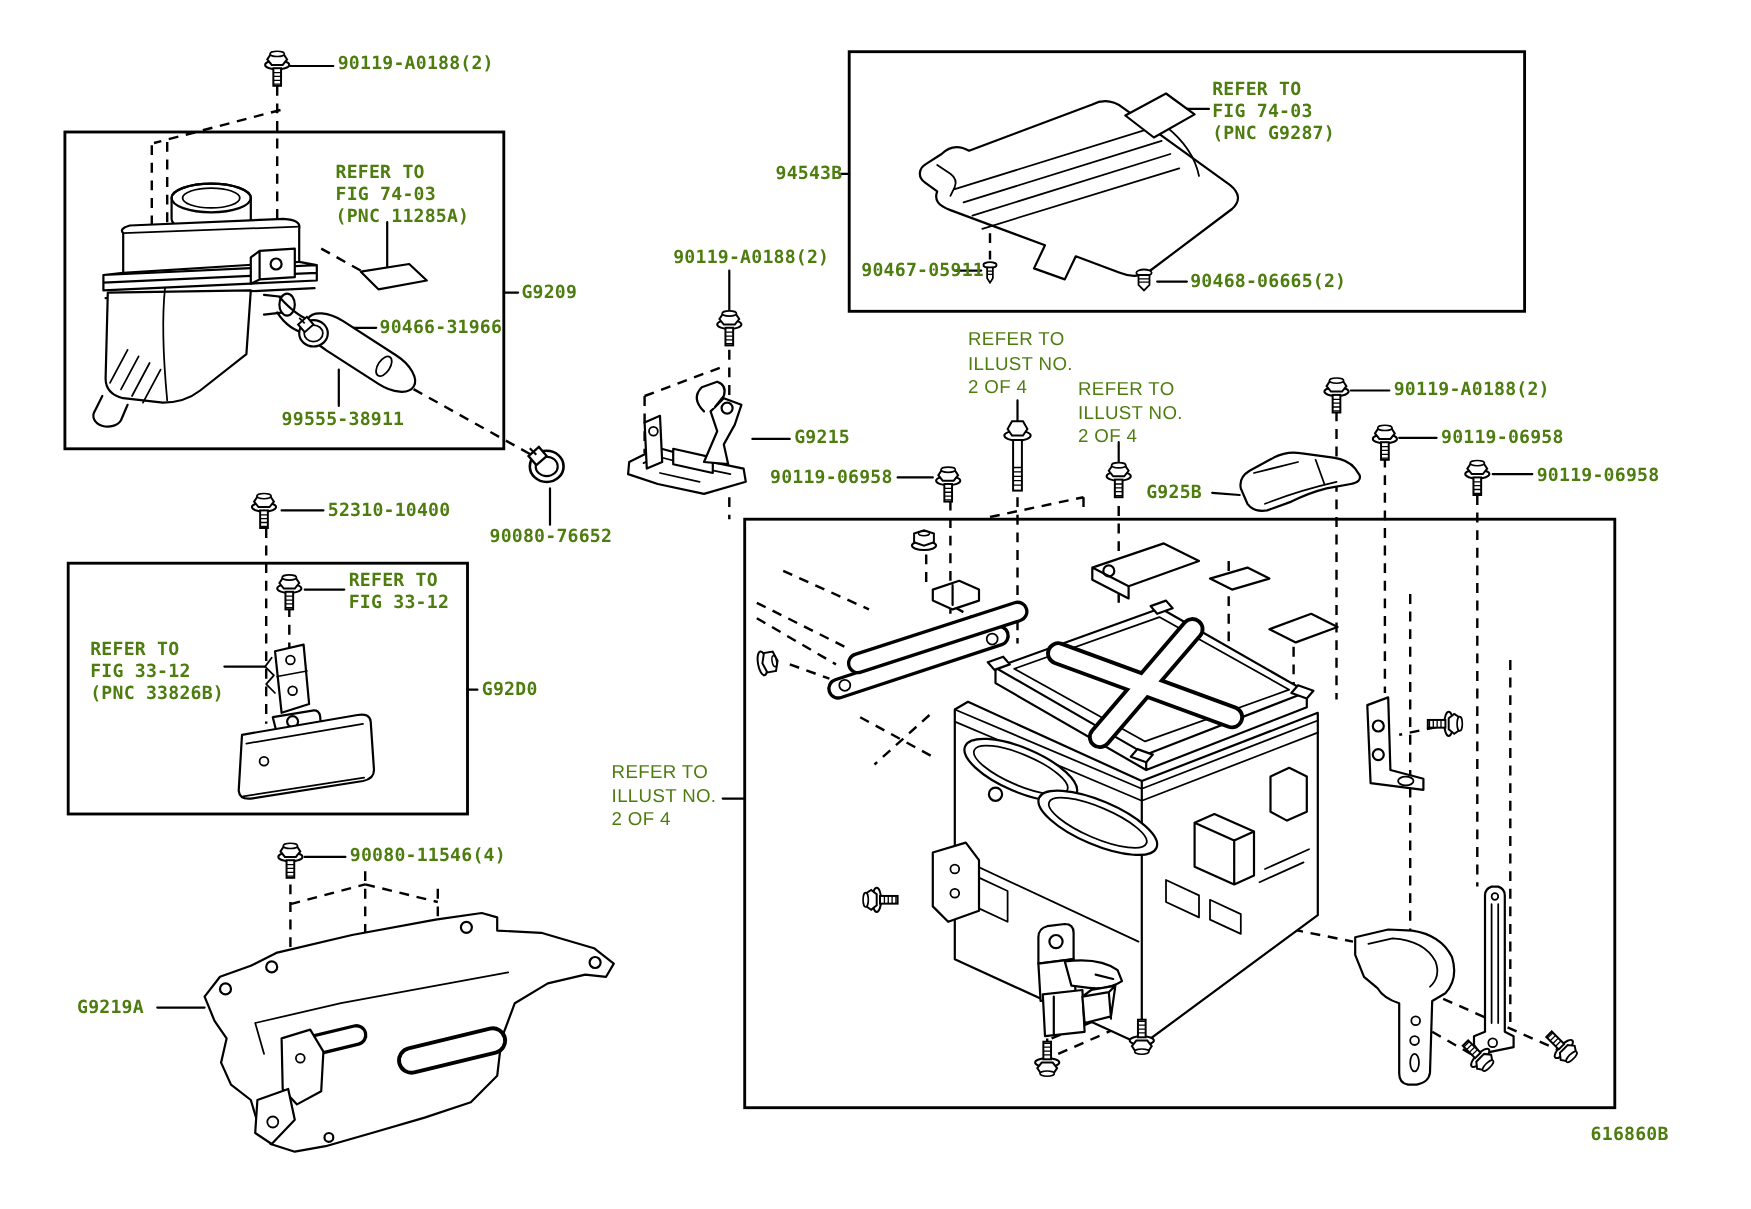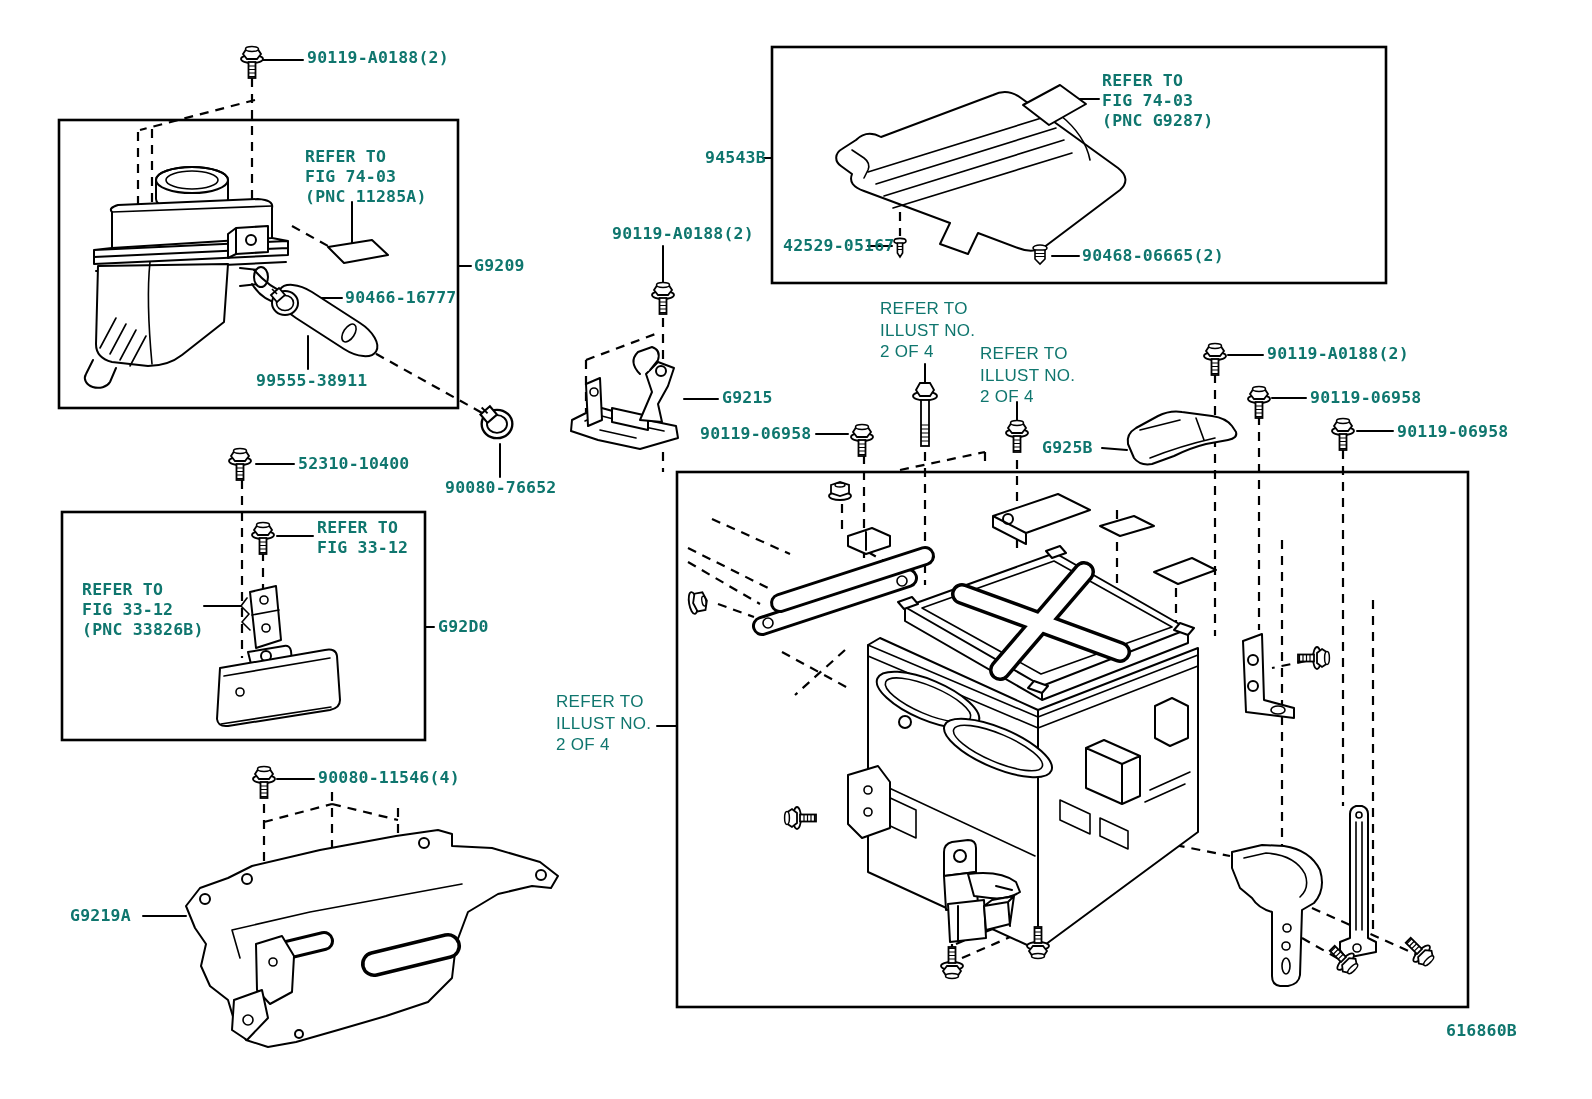--- a/index.html
+++ b/index.html
@@ -1,18 +1,18 @@
 <!DOCTYPE html>
 <html><head>
 <meta charset="utf-8">
 <style>
   html,body{margin:0;padding:0;background:#fff}
   .canvas{position:relative;width:1592px;height:1099px;background:#ffffff;overflow:hidden}
   .canvas svg{position:absolute;left:0;top:0}
-  .lbl{position:absolute;white-space:nowrap;color:#0f766e}
+  .lbl{position:absolute;white-space:nowrap;color:#4d7c0f}
   .pn{font:700 16.5px/1 "DejaVu Sans Mono",monospace;letter-spacing:.2px}
   .mnote{font:700 16.5px/20px "DejaVu Sans Mono",monospace;letter-spacing:.2px}
   .snote{font:400 17px/21.5px "Liberation Sans",sans-serif;letter-spacing:.3px}
   .ln{stroke:#000;stroke-width:2;fill:none;stroke-linejoin:round;stroke-linecap:round}
   .lt{stroke:#000;stroke-width:1.6;fill:none;stroke-linejoin:round;stroke-linecap:round}
   .lnw{stroke:#000;stroke-width:2;fill:#fff;stroke-linejoin:round;stroke-linecap:round}
   .dash{stroke:#000;stroke-width:2.2;fill:none;stroke-dasharray:9 7;stroke-linecap:butt}
   .frame{stroke:#000;stroke-width:2.6;fill:none}
   .xout{stroke:#000;stroke-width:22;fill:none;stroke-linecap:round}
   .xin{stroke:#fff;stroke-width:15;fill:none;stroke-linecap:round}
@@ -257,21 +257,21 @@
   </g>
 </svg>
 
 <div class="lbl pn" style="left:307px;top:50px">90119-A0188(2)</div>
 <div class="lbl mnote" style="left:305px;top:147px">
   <div>REFER TO</div>
   <div>FIG 74-03</div>
   <div>(PNC 11285A)</div>
 </div>
 <div class="lbl pn" style="left:474px;top:258px">G9209</div>
-<div class="lbl pn" style="left:345px;top:290px">90466-16777</div>
+<div class="lbl pn" style="left:345px;top:290px">90466-31966</div>
 <div class="lbl pn" style="left:256px;top:373px">99555-38911</div>
 <div class="lbl pn" style="left:298px;top:456px">52310-10400</div>
 <div class="lbl pn" style="left:445px;top:480px">90080-76652</div>
 <div class="lbl mnote" style="left:317px;top:518px">
   <div>REFER TO</div>
   <div>FIG 33-12</div>
 </div>
 <div class="lbl mnote" style="left:82px;top:580px">
   <div>REFER TO</div>
   <div>FIG 33-12</div>
@@ -280,21 +280,21 @@
 <div class="lbl pn" style="left:438px;top:619px">G92D0</div>
 <div class="lbl pn" style="left:318px;top:770px">90080-11546(4)</div>
 <div class="lbl pn" style="left:70px;top:908px">G9219A</div>
 
 <div class="lbl pn" style="left:705px;top:150px">94543B</div>
 <div class="lbl mnote" style="left:1102px;top:71px">
   <div>REFER TO</div>
   <div>FIG 74-03</div>
   <div>(PNC G9287)</div>
 </div>
-<div class="lbl pn" style="left:783px;top:238px">42529-05167</div>
+<div class="lbl pn" style="left:783px;top:238px">90467-05911</div>
 <div class="lbl pn" style="left:1082px;top:248px">90468-06665(2)</div>
 
 <div class="lbl pn" style="left:612px;top:226px">90119-A0188(2)</div>
 <div class="lbl pn" style="left:722px;top:390px">G9215</div>
 <div class="lbl pn" style="left:700px;top:426px">90119-06958</div>
 <div class="lbl snote" style="left:880px;top:298px">
   <div>REFER TO</div>
   <div>ILLUST NO.</div>
   <div>2 OF 4</div>
 </div>

